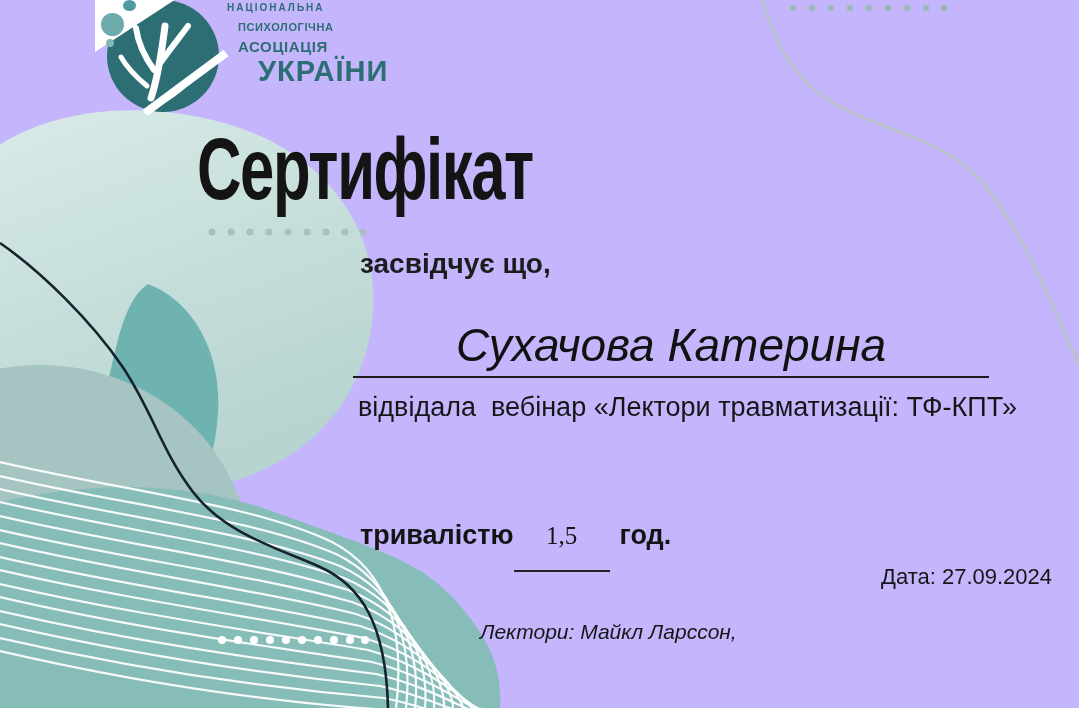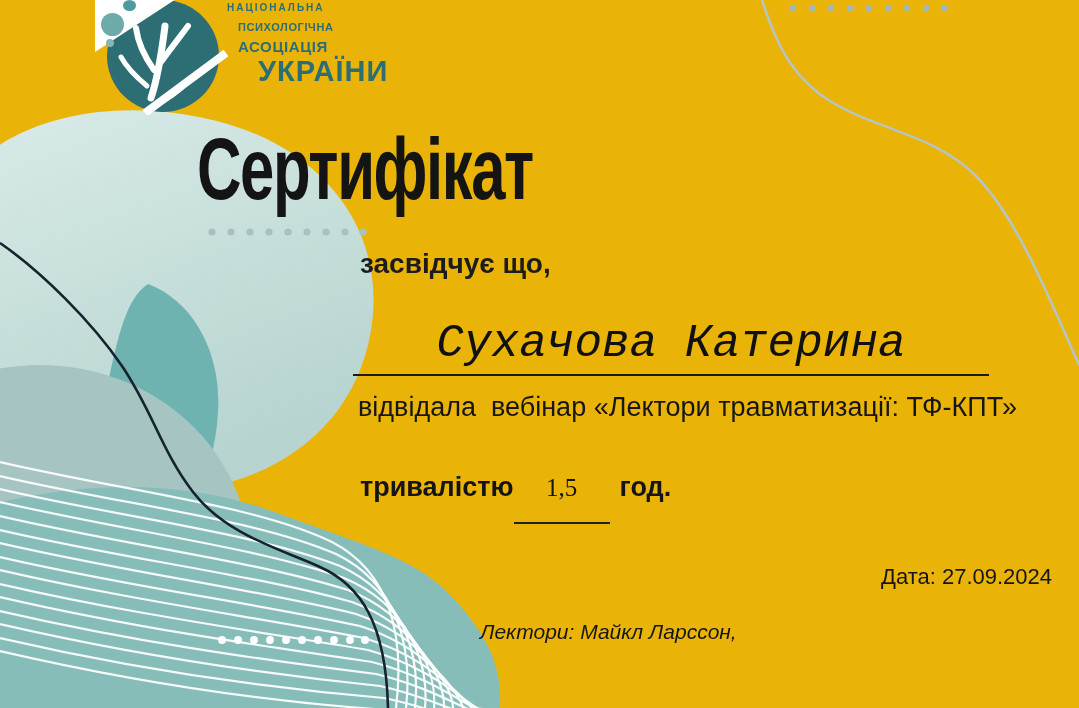--- a/index.html
+++ b/index.html
@@ -1,46 +1,46 @@
 <!DOCTYPE html>
 <html><head>
 <meta charset="utf-8">
 <style>
   html,body{margin:0;padding:0;background:#888;}
   .page{
-    position:relative;width:1079px;height:708px;background:#eab308;
+    position:relative;width:1079px;height:708px;background:#c4b5fd;
     overflow:hidden;font-family:"Liberation Sans",sans-serif;color:#1b1b1b;
   }
   .abs{position:absolute;}
   svg{display:block;}
   
   .org-l1{left:227px;top:2px;font-size:10px;font-weight:600;letter-spacing:2px;color:#2c6e74;}
   .org-l2{left:238px;top:21px;font-size:11px;font-weight:700;letter-spacing:.6px;color:#2c6e74;}
   .org-l3{left:238px;top:38px;font-size:15px;font-weight:700;letter-spacing:.6px;color:#2c6e74;}
   .org-l4{left:258px;top:55px;font-size:29px;font-weight:700;letter-spacing:1px;color:#2c6e74;}
   
   .cert-title{
     left:197px;top:118px;font-size:88px;font-weight:800;letter-spacing:-2px;
     color:#141414;transform:scaleX(.70);transform-origin:left top;white-space:nowrap;
   }
   .intro{left:360px;top:248px;font-size:28px;font-weight:600;color:#1c1c1c;}
   .name-wrap{
     left:353px;top:318px;width:636px;text-align:center;
-    border-bottom:2px solid #1b1b1b;padding-bottom:4px;font-family:Liberation Mono, monospace;
+    border-bottom:2px solid #1b1b1b;padding-bottom:4px;
   }
   .name-text{font-size:46px;font-style:italic;color:#111;white-space:nowrap;}
   .event-line{left:358px;top:392px;font-size:27px;color:#161616;white-space:pre;}
   .duration-row{left:360px;top:472px;display:flex;align-items:baseline;white-space:pre;}
   .duration-label{font-size:27px;font-weight:700;color:#141414;}
   .duration-blank{
     display:inline-block;width:96px;text-align:center;
     border-bottom:2px solid #222;padding-bottom:20px;
     font-family:"Liberation Serif",serif;font-size:25px;color:#141414;
   }
-  .duration-unit{font-size:27px;font-weight:700;color:#141414;margin-left:10px;}
+  .duration-unit{font-size:27px;font-weight:700;color:#141414;margin-left:10px;margin-top:48px;}
   .lecturers{left:480px;top:562px;font-size:21px;font-style:italic;font-weight:500;
     color:#161616;line-height:28px;white-space:pre;}
   .date-line{left:881px;top:564px;font-size:22px;font-weight:500;color:#161616;}
   .logo-dot{border-radius:50%;}
 </style>
 </head>
 <body>
 
 <div class="page">
 

